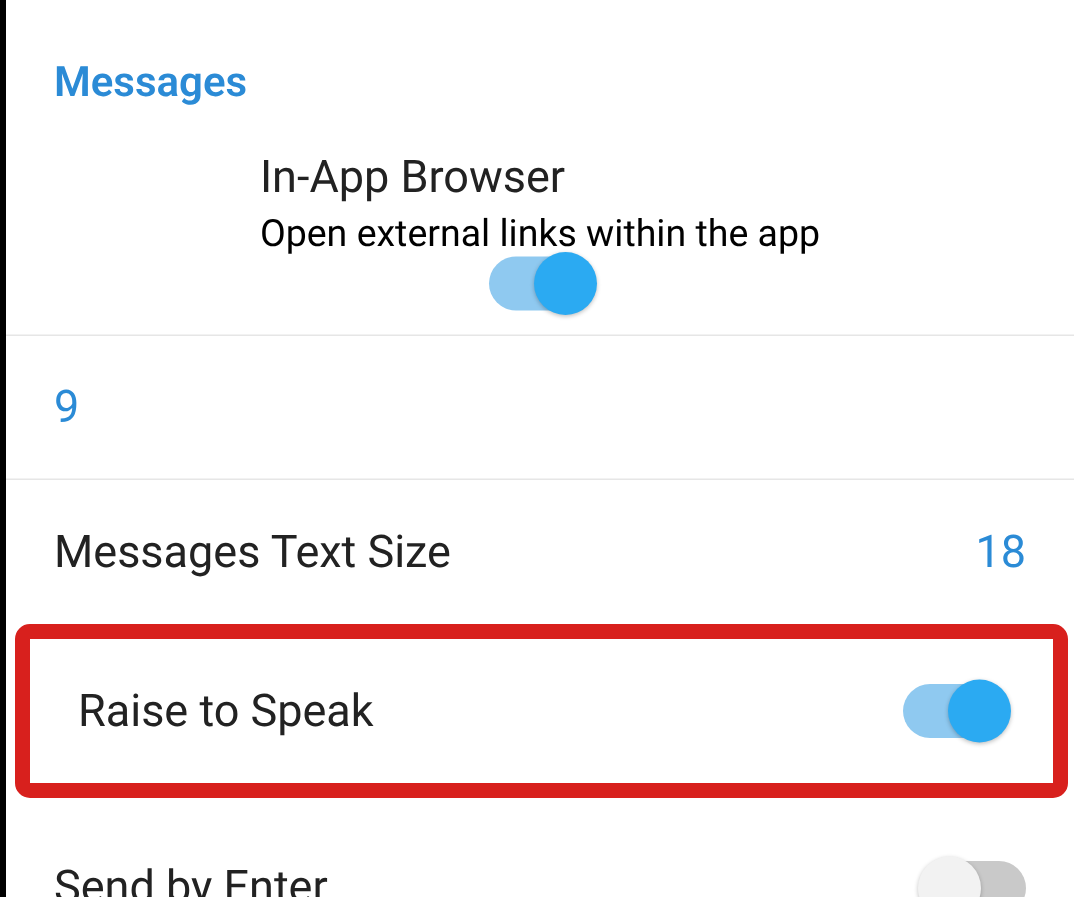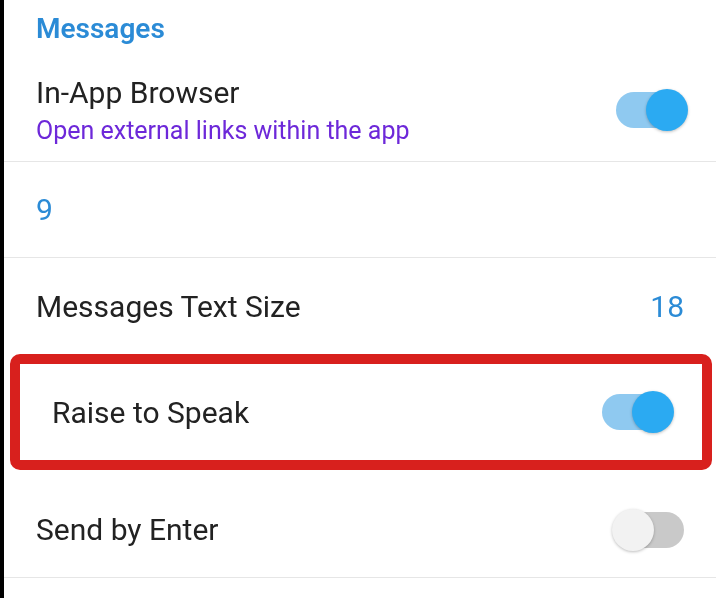--- a/index.html
+++ b/index.html
@@ -16,54 +16,54 @@
       top: 0;
       width: 4px;
       height: 598px;
       background: #000000;
     }
     .container {
       padding-left: 4px;
       width: 100%;
     }
     .section-header {
-      padding: 12px 32px 14px 32px;
+      padding: 38px 32px 14px 32px;
       font-size: 28px;
       font-weight: 600;
       color: #2b8bd6;
     }
     .row {
       padding: 22px 32px;
       display: flex;
       align-items: center;
       justify-content: space-between;
       border-bottom: 1px solid #e6e6e6;
       min-height: 96px;
     }
     .row:last-child {
       border-bottom: none;
     }
     .row.two-line {
-      flex-direction: row;
+      flex-direction: column;
       padding-top: 16px;
       padding-bottom: 16px;
     }
     .row-left {
       display: flex;
       flex-direction: column;
       gap: 6px;
     }
     .row-title {
       font-size: 30px;
       color: #222222;
       font-weight: 400;
     }
     .row-subtitle {
       font-size: 25px;
-      color: #6d28d9;
+      color: #000000;
       font-weight: 400;
     }
     .row-value {
       font-size: 30px;
       color: #2b8bd6;
       font-weight: 400;
     }
     .toggle {
       width: 68px;
       height: 36px;

